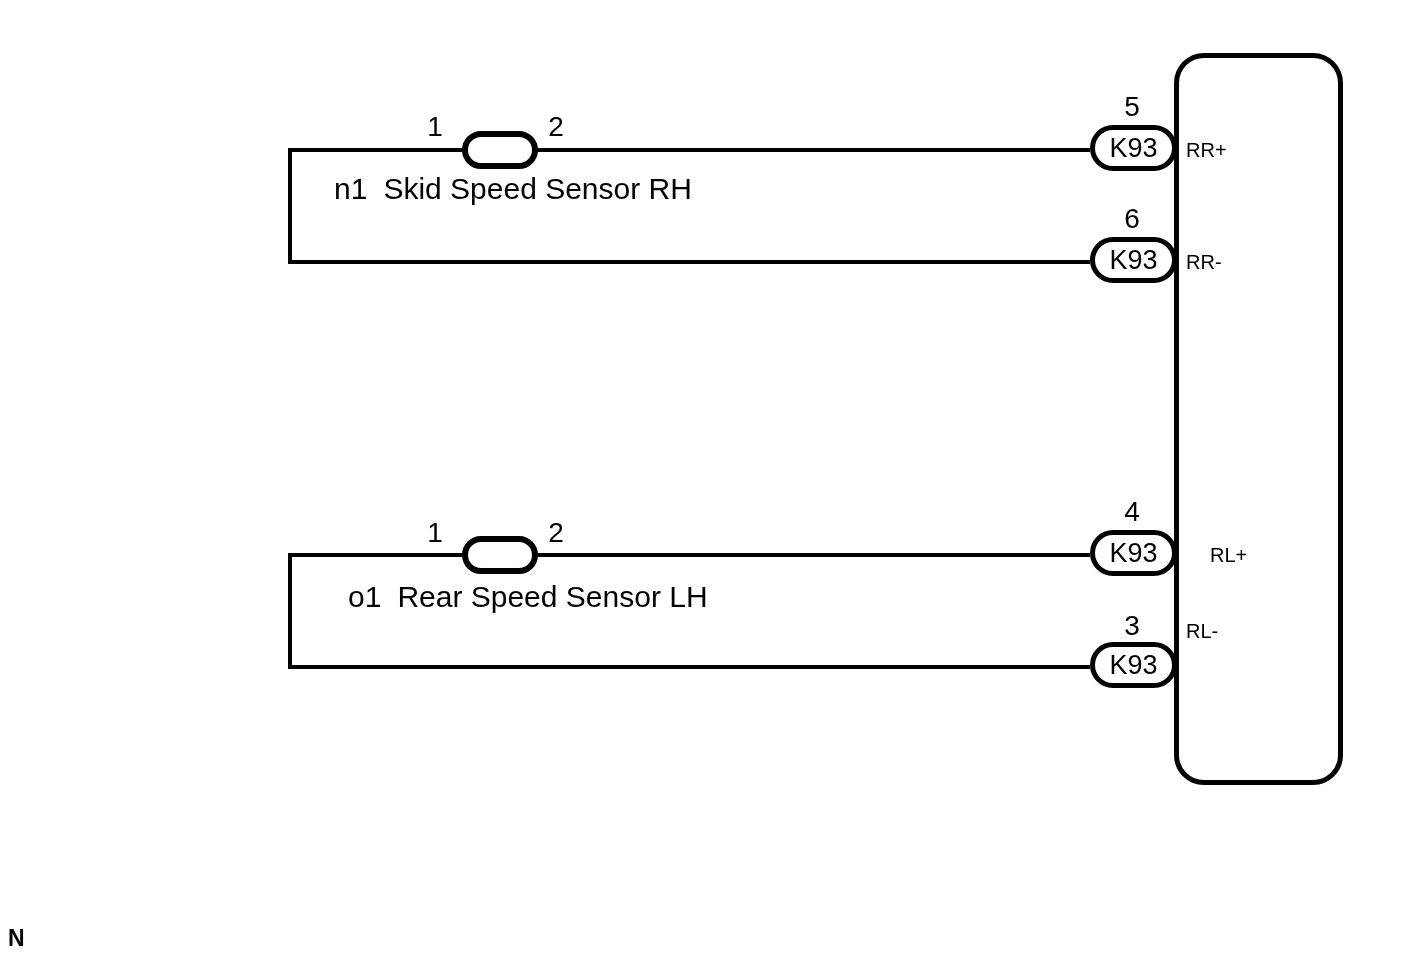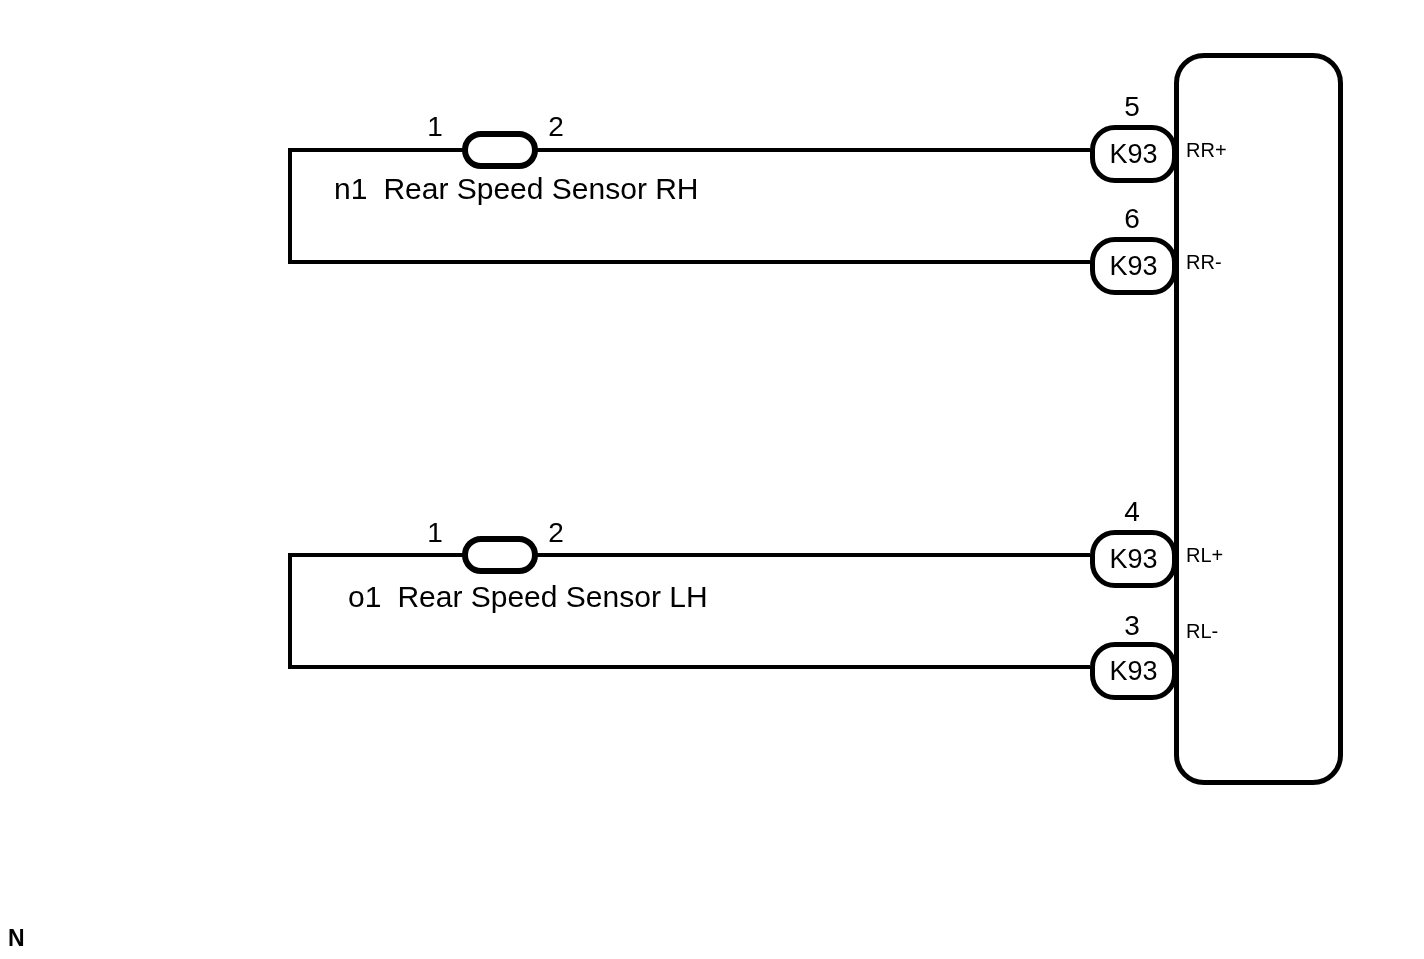--- a/index.html
+++ b/index.html
@@ -25,21 +25,21 @@
     width: 76px; height: 38px;
     border: 6px solid #000;
     border-radius: 19px;
     background: #fff;
     box-sizing: border-box;
   }
   
   .k93 {
     position: absolute;
     left: 1090px;
-    width: 87px; height: 58px;
+    width: 87px; height: 46px;
     border: 5px solid #000;
     border-radius: 25px;
     background: #fff;
     box-sizing: border-box;
     display: flex; align-items: center; justify-content: center;
     font-size: 27px;
     line-height: 1;
     letter-spacing: 0px;
   }
   
@@ -102,21 +102,21 @@
   <div class="wire-h" style="left:288px; top:260px; width:802px;"></div>
 
   <div class="wire-v" style="left:288px; top:148px; height:116px;"></div>
 
   <div class="pigtail" style="left:462px; top:131px;"></div>
   <div class="pin-num" style="left:415px; top:112px;">1</div>
   <div class="pin-num" style="left:536px; top:112px;">2</div>
 
   <div class="sensor-label" style="left:334px; top:172px;">
     <span>n1</span>
-    <span>Rear Speed Sensor RH</span>
+    <span>Skid Speed Sensor RH</span>
   </div>
 
   <div class="wire-h" style="left:288px; top:553px; width:802px;"></div>
 
   <div class="wire-h" style="left:288px; top:665px; width:802px;"></div>
 
   <div class="wire-v" style="left:288px; top:553px; height:116px;"></div>
 
   <div class="pigtail" style="left:462px; top:536px;"></div>
   <div class="pin-num" style="left:415px; top:518px;">1</div>
@@ -138,21 +138,21 @@
   <div class="pin-num" style="left:1112px; top:204px;">6</div>
   <div class="k93" style="top:237px;">
     <span>K93</span>
   </div>
   <div class="sig-label" style="top:247px;">RR-</div>
 
   <div class="pin-num" style="left:1112px; top:497px;">4</div>
   <div class="k93" style="top:530px;">
     <span>K93</span>
   </div>
-  <div class="sig-label" style="top:540px;">RL+</div>
+  <div class="sig-label" style="top:540px;margin-left:24px;">RL+</div>
 
   <div class="pin-num" style="left:1112px; top:611px;">3</div>
   <div class="k93" style="top:642px;">
     <span>K93</span>
   </div>
   <div class="sig-label" style="top:616px;">RL-</div>
 
   <div class="note">N</div>
 
 </div>

